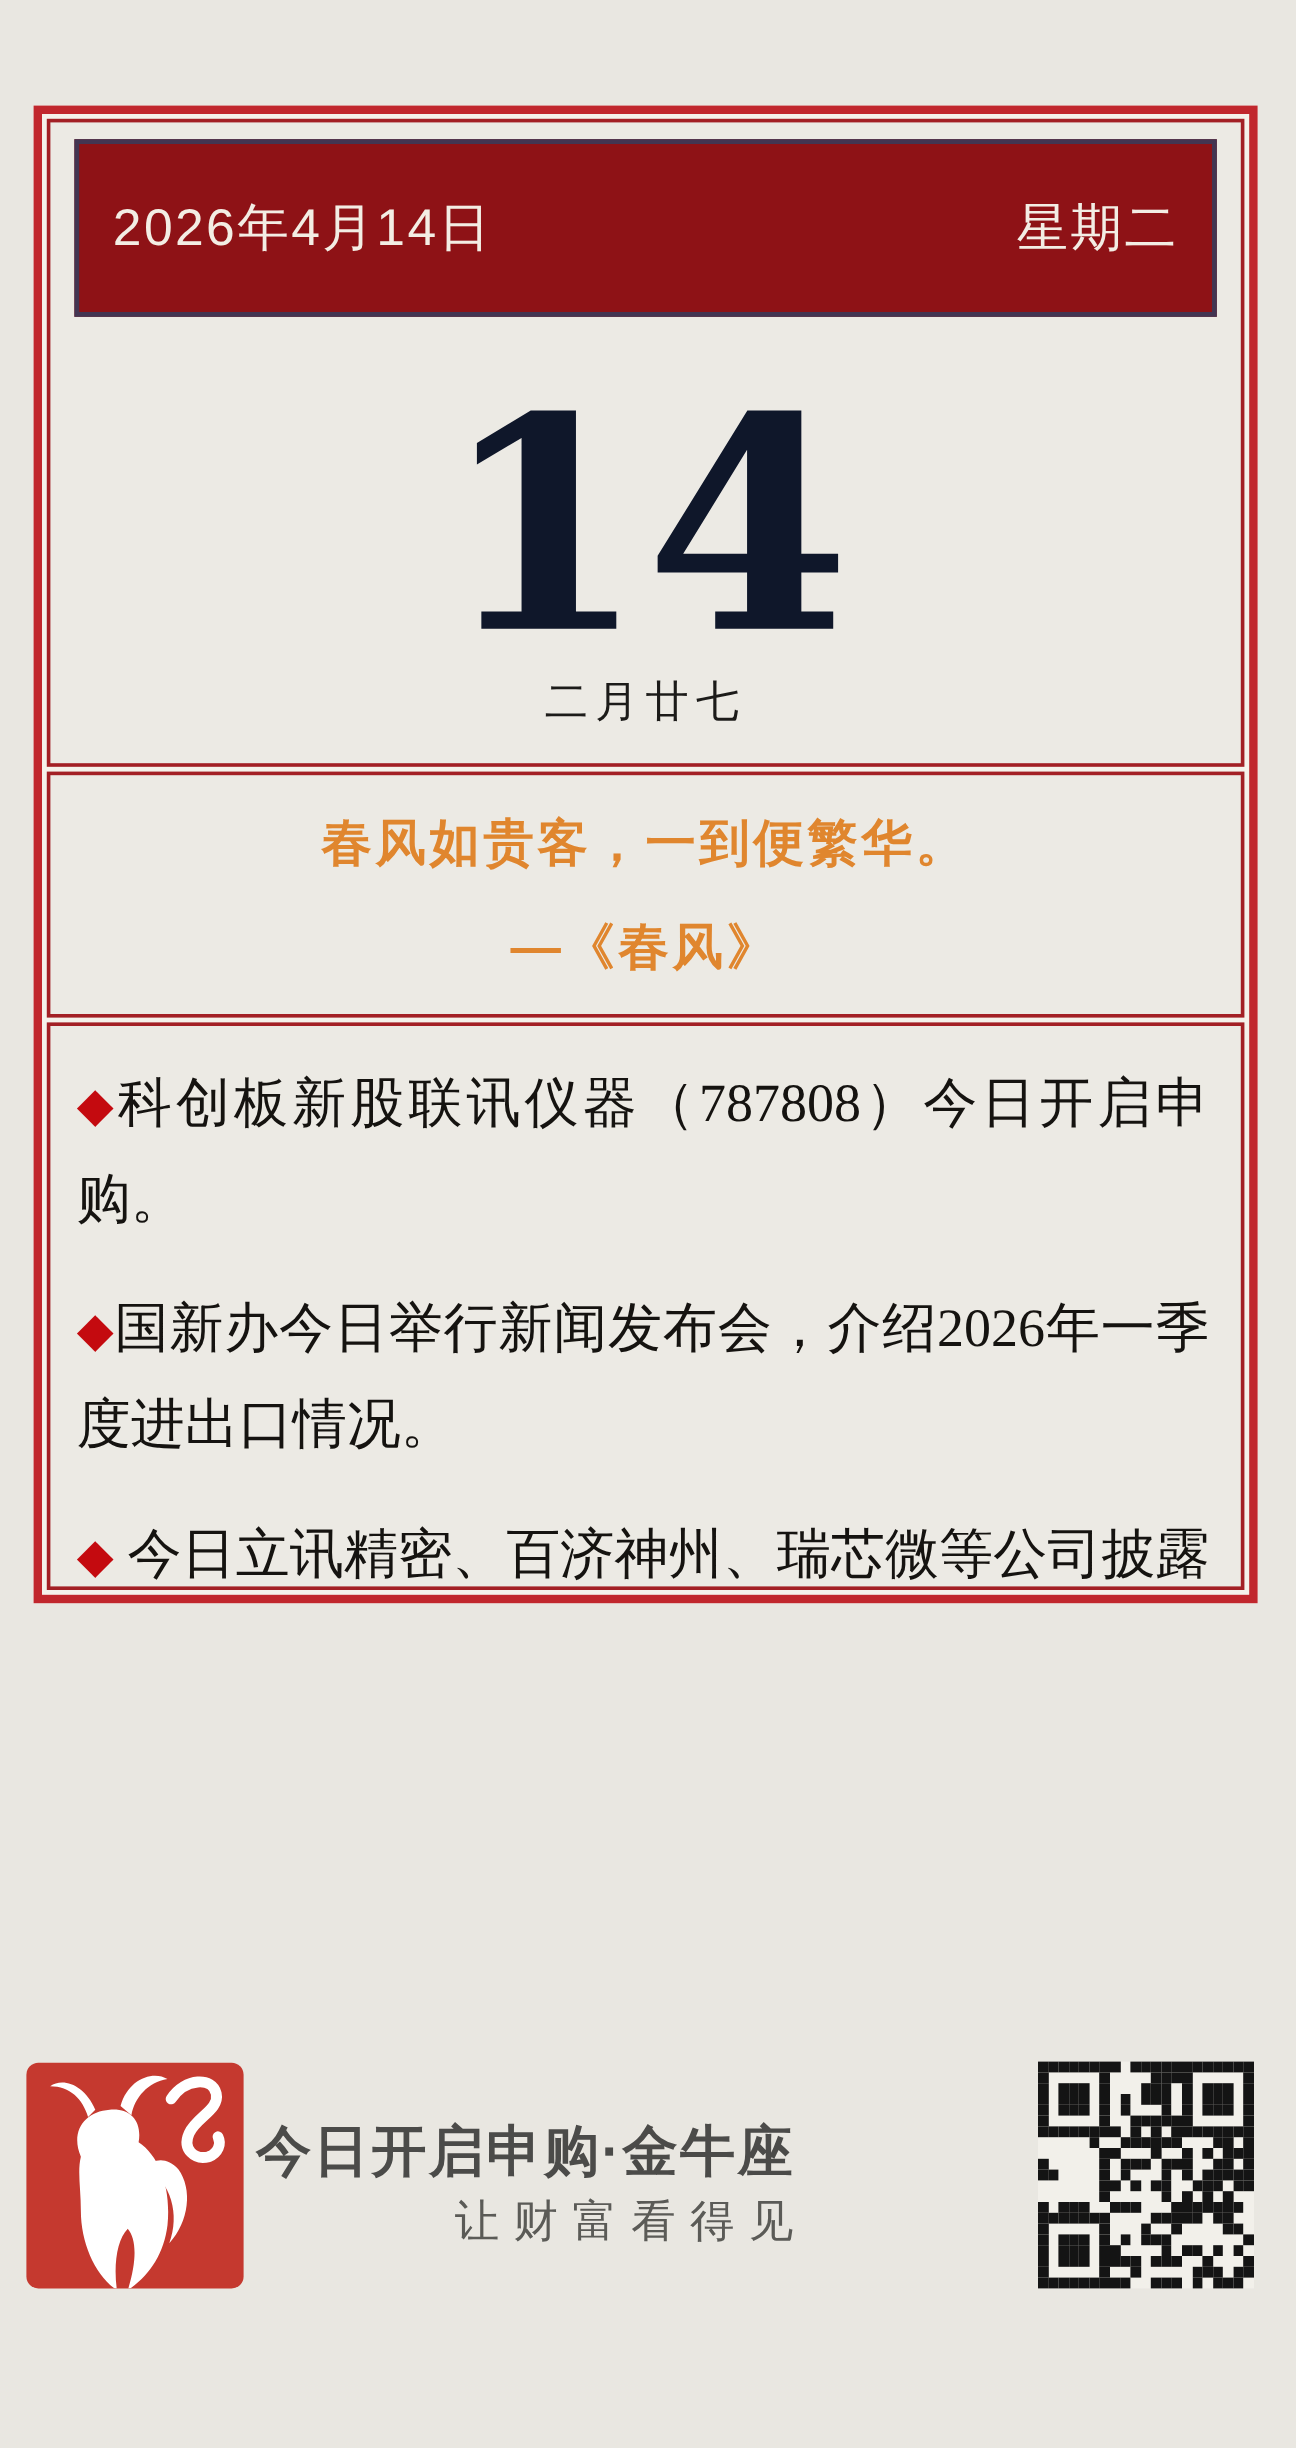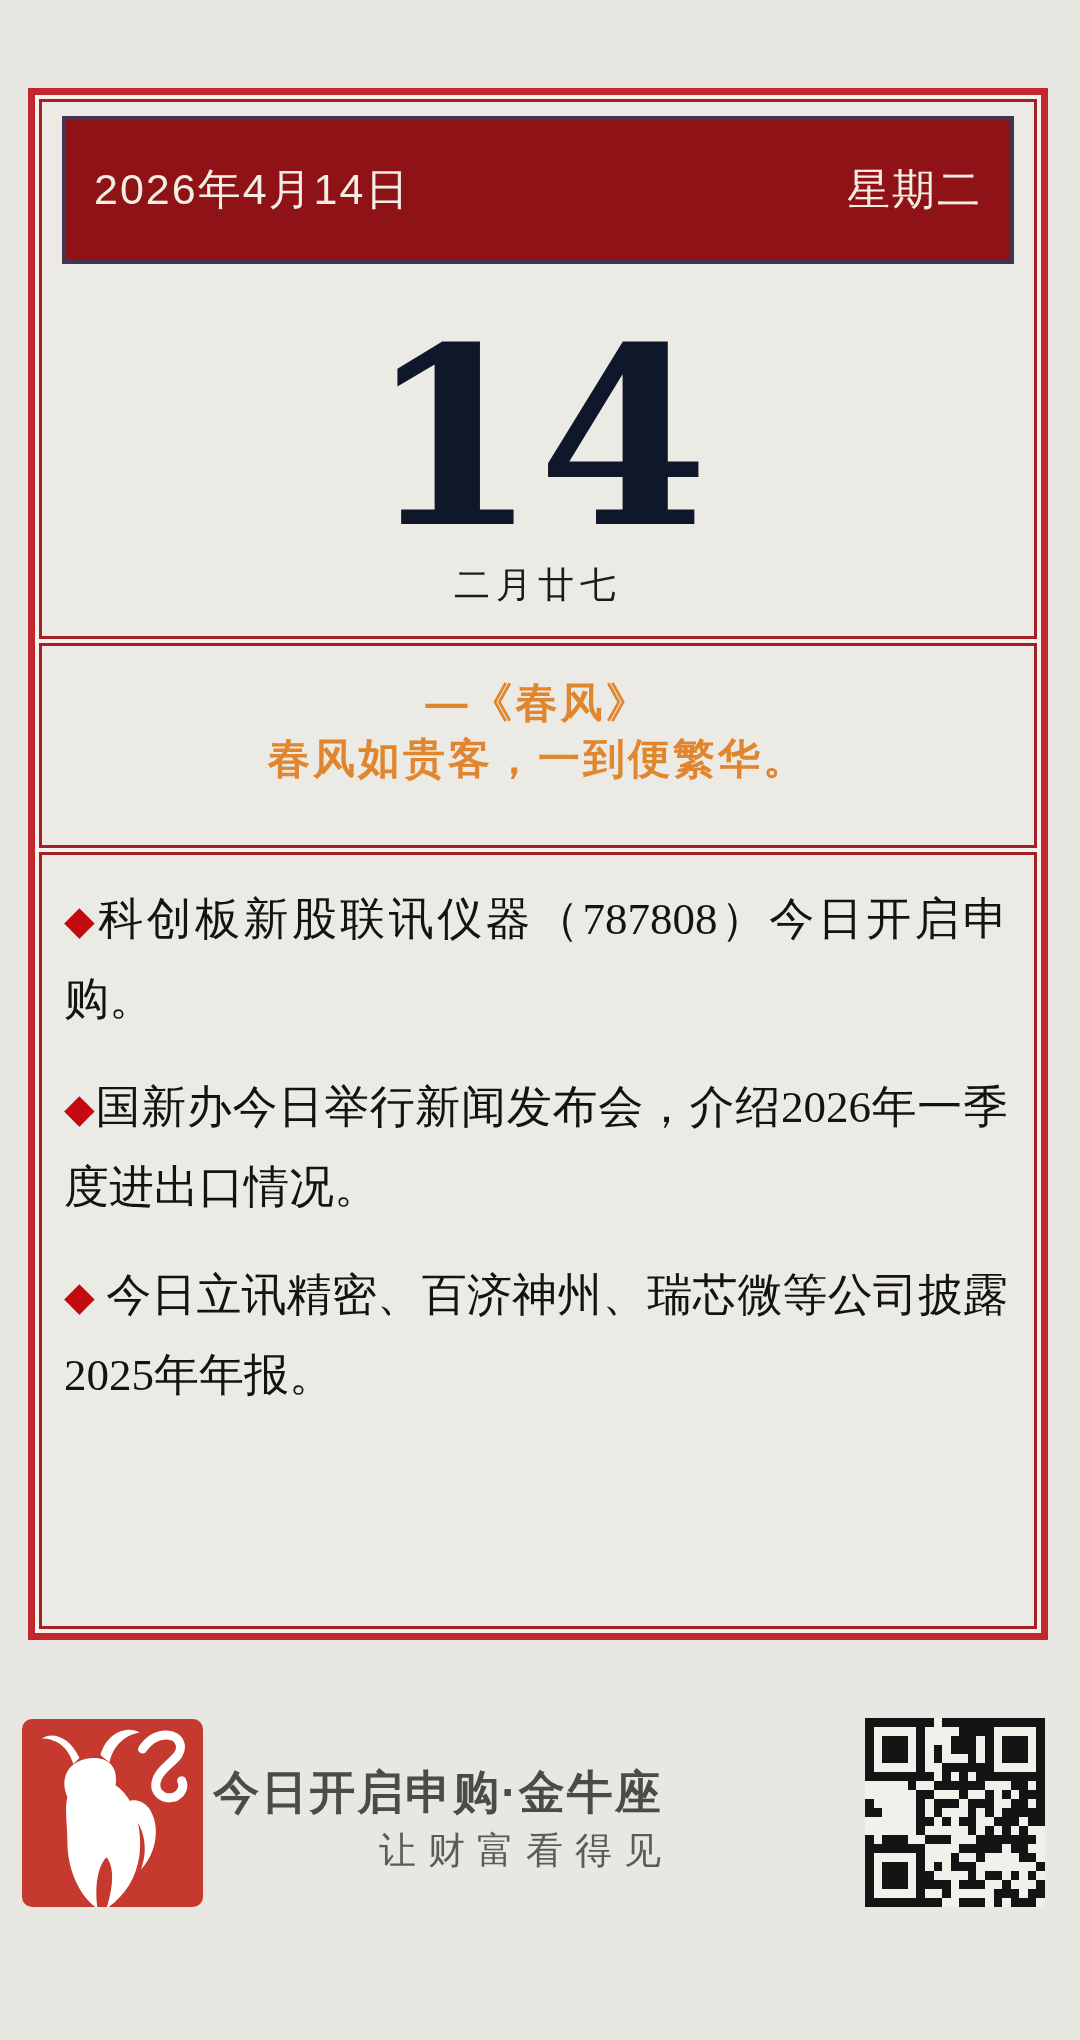--- a/index.html
+++ b/index.html
@@ -3,21 +3,21 @@
 <meta charset="utf-8">
 <style>
   html,body{margin:0;padding:0;}
   body{
     width:1080px;height:2040px;position:relative;overflow:hidden;
     background:#e9e7e1;
     font-family:"Liberation Sans","DejaVu Sans",sans-serif;
   }
   
   .card{
-    position:absolute;left:28px;top:88px;width:1020px;height:1552px;
+    position:absolute;left:28px;top:88px;width:1020px;height:1248px;
     box-sizing:border-box;border:7px solid #c1272d;background:#f5f2eb;
     padding:4px;display:flex;flex-direction:column;gap:4px;
   }
   .section{
     box-sizing:border-box;border:3px solid #a32025;background:#eceae4;
   }
   
   .sec-date{height:540px;display:flex;flex-direction:column;align-items:center;}
   .header-bar{
     align-self:stretch;margin:14px 20px 0 20px;height:148px;
@@ -75,22 +75,22 @@
   <div class="section sec-date">
     <div class="header-bar">
       <span>2026年4月14日</span>
       <span>星期二</span>
     </div>
     <div class="day-number">14</div>
     <div class="lunar">二月廿七</div>
   </div>
 
   <div class="section sec-quote">
+    <div class="quote-line l1">春风如贵客，一到便繁华。</div>
     <div class="quote-line">—《春风》</div>
-    <div class="quote-line l1">春风如贵客，一到便繁华。</div>
   </div>
 
   <div class="section sec-news">
     <div class="news-item"><span class="diamond">◆</span><span>科创板新股联讯仪器（787808）今日开启申购。</span></div>
     <div class="news-item"><span class="diamond">◆</span><span>国新办今日举行新闻发布会，介绍2026年一季度进出口情况。</span></div>
     <div class="news-item"><span class="diamond">◆</span><span> 今日立讯精密、百济神州、瑞芯微等公司披露2025年年报。</span></div>
   </div>
 
 </div>
 

